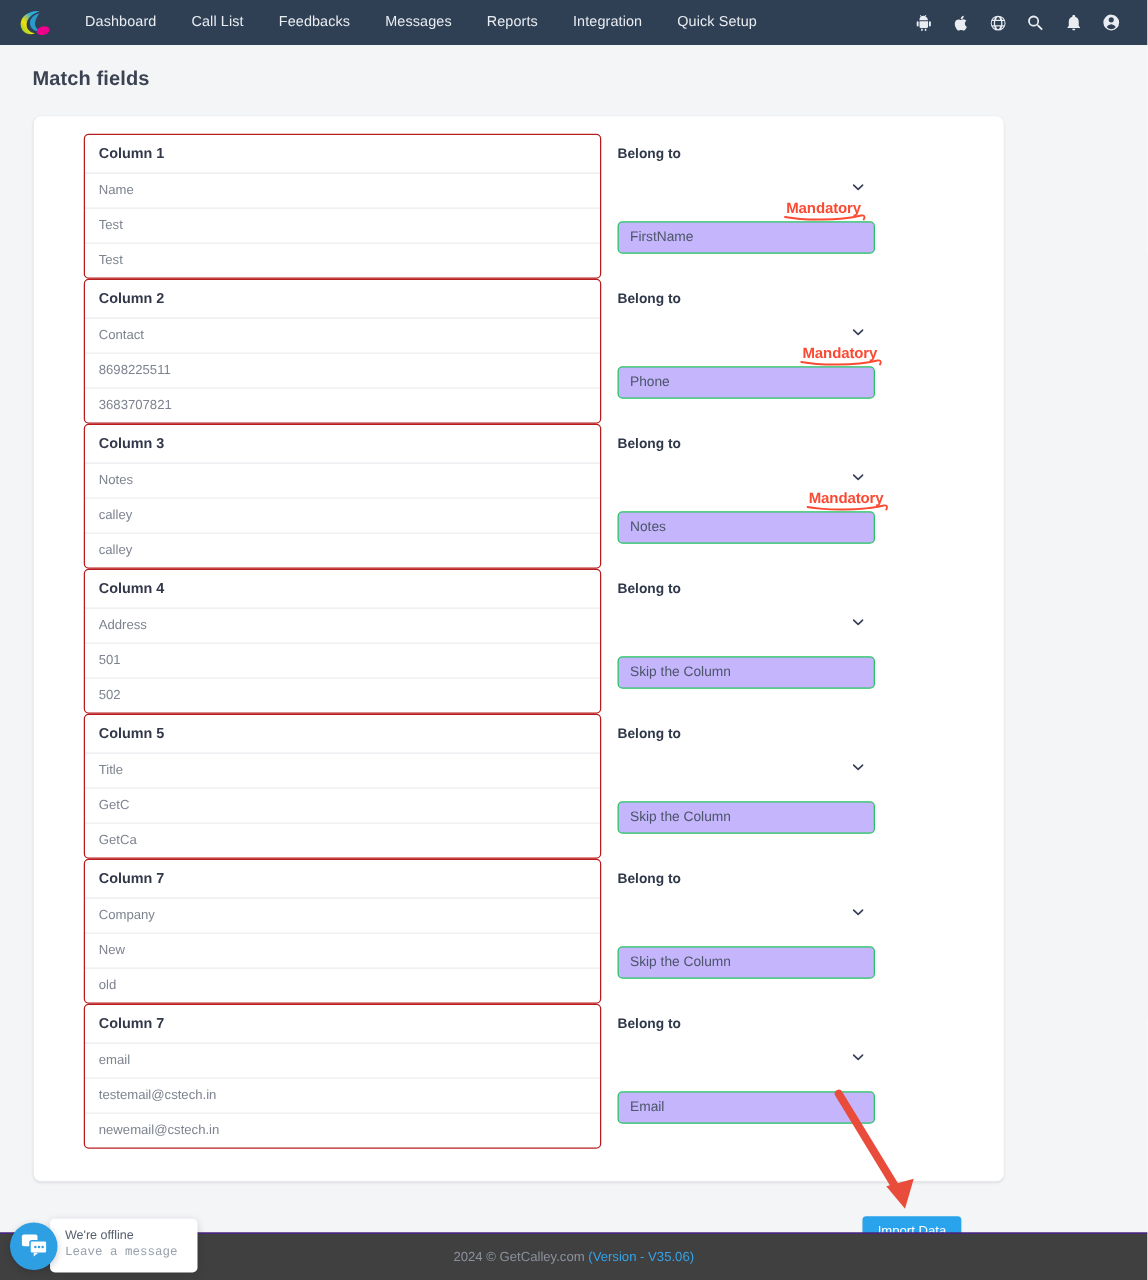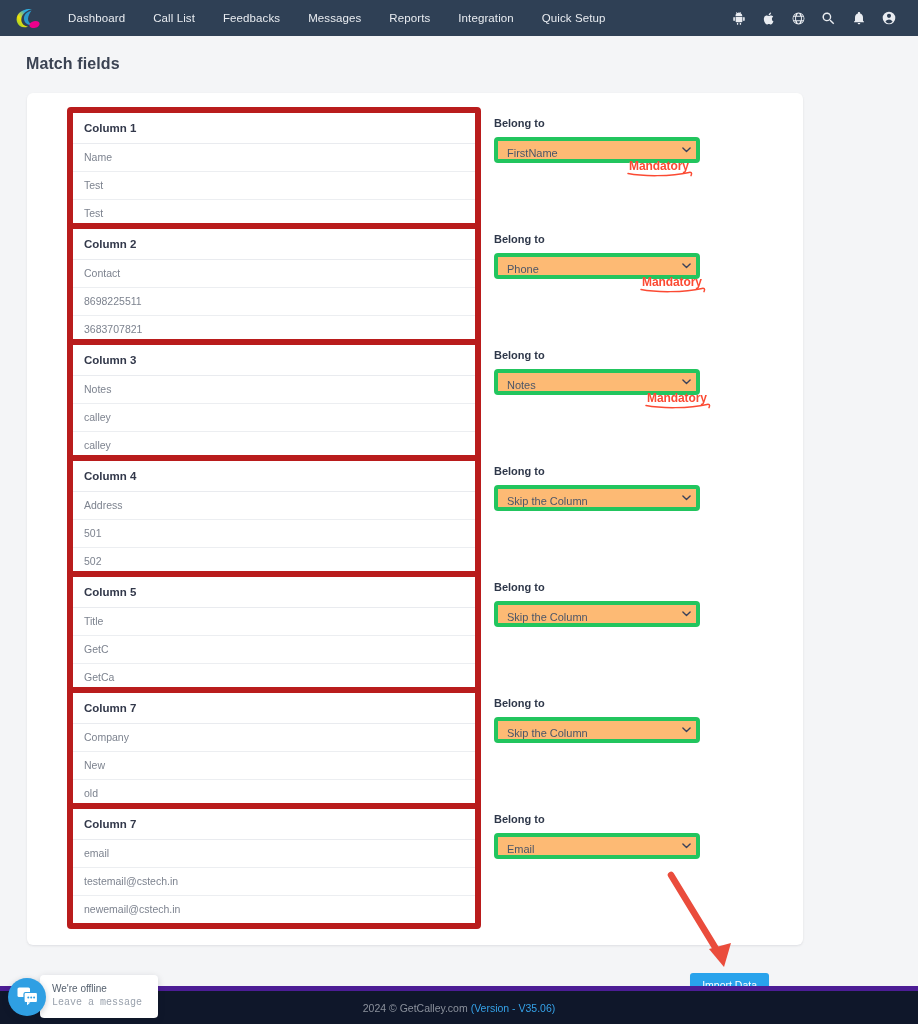--- a/index.html
+++ b/index.html
@@ -84,21 +84,21 @@
   
   .match-row {
     display: flex;
     align-items: flex-start;
     position: relative;
     height: 116px;
   }
   .col-table {
     width: 414px;
     margin-left: 28px;
-    border: 6px solid #b91c1c;
+    border: 1px solid #b91c1c;
     border-radius: 4px;
     background: #fff;
     overflow: hidden;
     flex: 0 0 auto;
   }
   .col-head {
     font-size: 11.5px;
     font-weight: bold;
     color: #32384a;
     padding: 8px 11px 8px 11px;
@@ -124,31 +124,32 @@
   .belong-label {
     font-size: 11px;
     font-weight: bold;
     color: #2f384a;
     margin-bottom: 7px;
     line-height: 14px;
   }
   .belong-select {
     width: 206px;
     height: 26px;
-    border: 4px solid #22c55e;
+    border: 1px solid #22c55e;
     border-radius: 4px;
-    background: #fdba74;
+    background: #c4b5fd;
     font-family: "Liberation Sans", sans-serif;
     font-size: 11px;
     color: #4c5668;
     padding: 0 22px 0 9px;
     appearance: none;
     -webkit-appearance: none;
     cursor: pointer;
     line-height: 24px;
+    margin-top: 40px;
   }
   .select-shell { position: relative; width: 206px; }
   .select-caret {
     position: absolute;
     right: 9px; top: 9px;
     pointer-events: none;
     color: #39415a;
     width: 9px; height: 8px;
   }
   .select-caret svg { display:block; }
@@ -202,22 +203,22 @@
     pointer-events: none;
   }
   .arrow-annot svg { display:block; overflow: visible; }
 
   
   .footer {
     position: absolute;
     left: 0; bottom: 0;
     width: 918px;
     height: 38px;
-    background: #0f172a;
-    border-top: 5px solid #4c1d95;
+    background: #404040;
+    border-top: 1px solid #4c1d95;
     display: flex;
     align-items: center;
     justify-content: center;
     font-size: 10.5px;
   }
   .footer-text { color: #8b919c; }
   .footer-version { color: #35a2e8; }
 
   
   .chat-widget {

